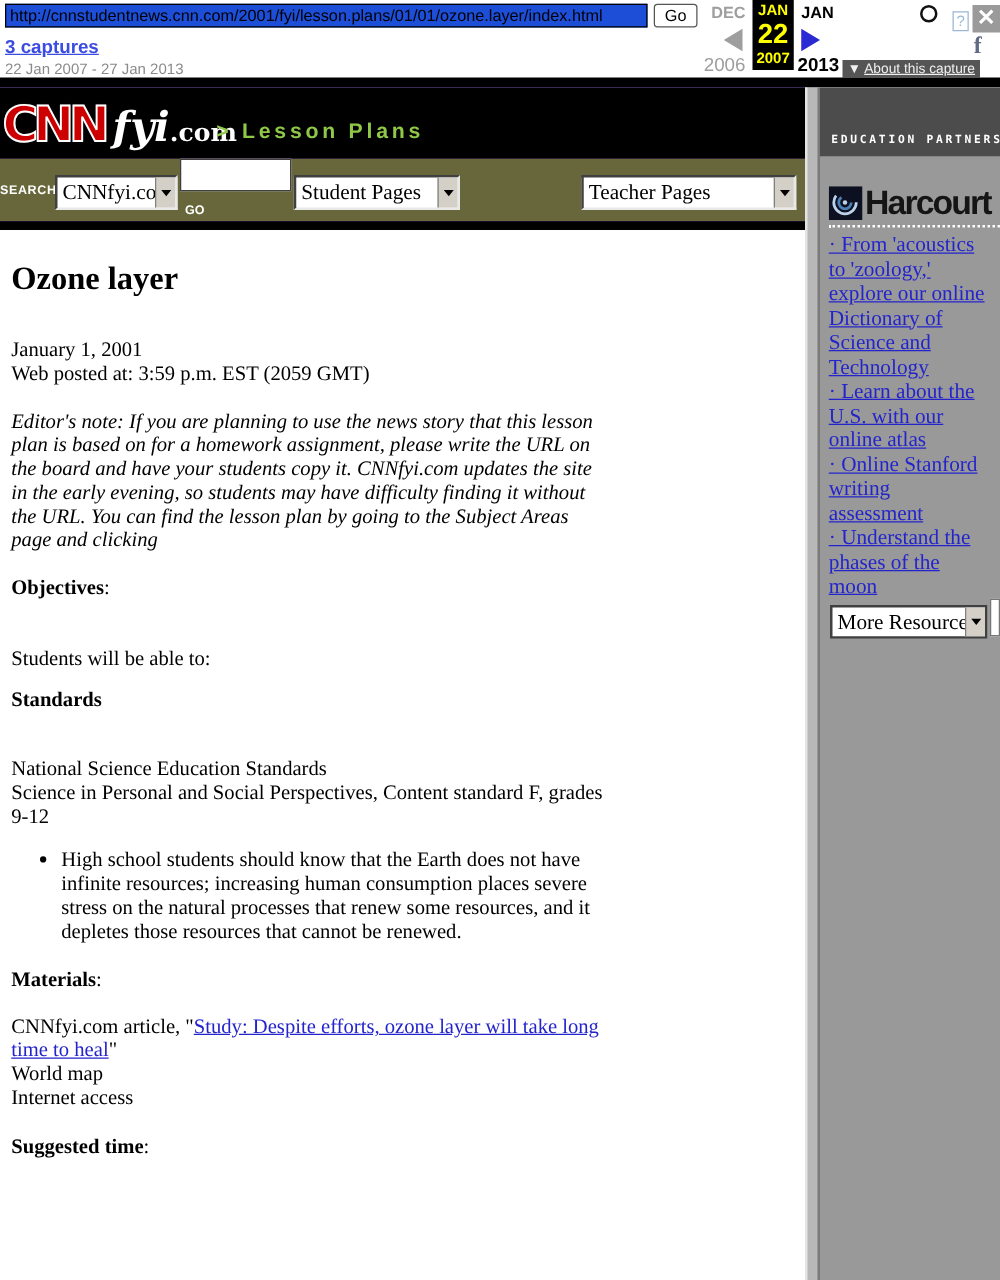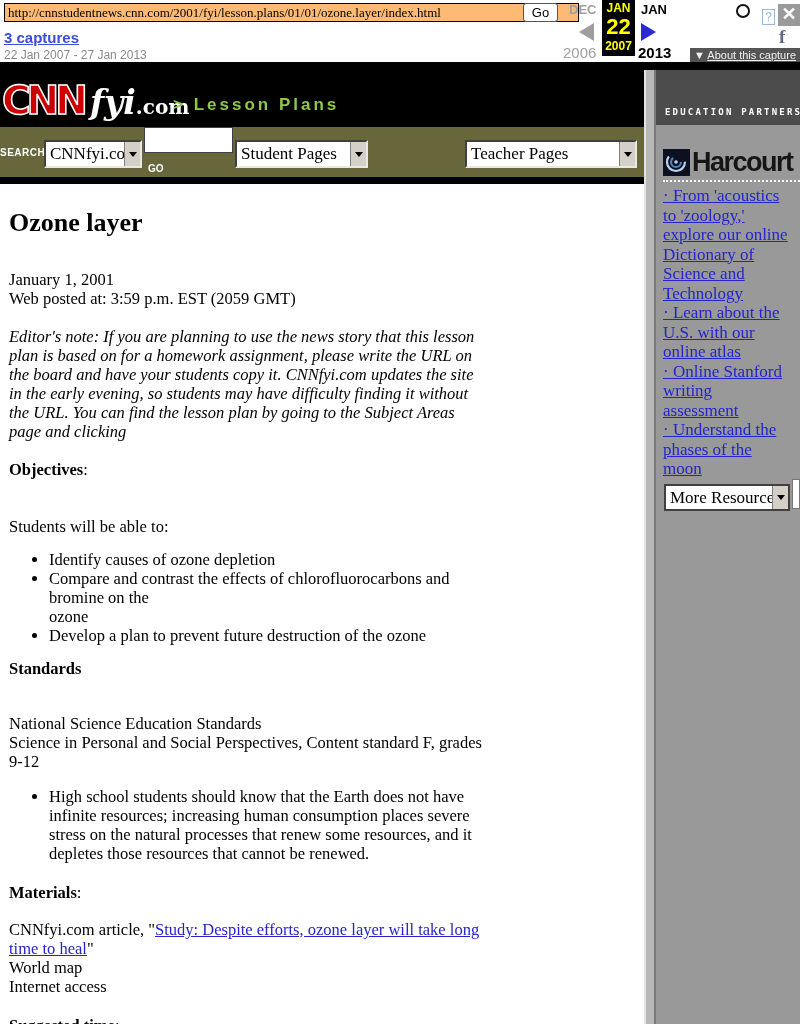--- a/index.html
+++ b/index.html
@@ -2,22 +2,22 @@
 <html><head>
 <meta charset="utf-8">
 <style>
   * { margin:0; padding:0; box-sizing:border-box; }
   html,body { width:800px; height:1024px; overflow:hidden; }
   body { font-family:"Liberation Sans", sans-serif; background:#fff; }
   #root { position:relative; width:800px; height:1024px; background:#fff; overflow:hidden; }
 
   
   .wb-toolbar { position:absolute; left:0; top:0; width:800px; height:62px; background:#fff; }
-  .wb-url { position:absolute; left:4px; top:3px; width:575px; height:19px; border:1px solid #000;
-            font-family:Liberation Serif, serif; font-size:13px; padding:0 3px; color:#000; background:#fdba74; }
+  .wb-url { position:absolute; left:4px; top:3px; width:514px; height:19px; border:1px solid #000;
+            font-family:Liberation Sans, sans-serif; font-size:13px; padding:0 3px; color:#000; background:#1d4ed8; }
   .wb-go { position:absolute; left:523px; top:3px; width:35px; height:19px; background:#fff;
            border:1px solid #555; border-radius:3px; font-size:13px; color:#000; text-align:center; line-height:17px; cursor:pointer; }
   .wb-captures { position:absolute; left:4px; top:29px; font-size:15px; font-weight:bold;
                  color:#3b4ce0; text-decoration:underline; cursor:pointer; }
   .wb-range { position:absolute; left:4px; top:48px; font-size:12px; color:#8a8a8a; }
   .wb-prevmonth { position:absolute; left:569px; top:2px; font-size:13px; color:#9e9e9e; font-weight:bold; }
   .wb-prevyear  { position:absolute; left:563px; top:44px; font-size:15px; color:#9e9e9e; }
   .wb-arrow-left { position:absolute; left:579px; top:23px; width:0; height:0;
                    border-top:9px solid transparent; border-bottom:9px solid transparent; border-right:15px solid #9e9e9e; cursor:pointer; }
   .wb-datebox { position:absolute; left:602px; top:0; width:33px; height:56px; background:#000;
@@ -29,21 +29,21 @@
   .wb-arrow-right { position:absolute; left:641px; top:23px; width:0; height:0;
                     border-top:9px solid transparent; border-bottom:9px solid transparent; border-left:15px solid #2a2ad4; cursor:pointer; }
   .wb-nextyear { position:absolute; left:638px; top:44px; font-size:15px; color:#000; font-weight:bold; }
   .wb-circle { position:absolute; left:736px; top:4px; width:14px; height:14px; border:2px solid #111; border-radius:50%; cursor:pointer; }
   .wb-help { position:absolute; left:762px; top:9px; width:13px; height:16px; border:1px solid #9ab7d6;
              color:#9ab7d6; font-size:12px; text-align:center; line-height:14px; cursor:pointer; }
   .wb-close { position:absolute; left:778px; top:4px; width:22px; height:22px; background:#9a9a9a;
               color:#fff; font-size:18px; font-weight:bold; text-align:center; line-height:21px; cursor:pointer; }
   .wb-fb { position:absolute; left:779px; top:26px; font-family:"Liberation Serif",serif;
            font-size:19px; font-weight:bold; color:#5f6a85; cursor:pointer; }
-  .wb-about { position:absolute; left:690px; top:48px; width:110px; height:14px; background:#555;
+  .wb-about { position:absolute; left:674px; top:48px; width:110px; height:14px; background:#555;
               color:#f0f0f0; font-size:11px; line-height:14px; padding-left:4px; cursor:pointer; white-space:nowrap; }
   .wb-about u { text-decoration:underline; }
 
   
   .black-sep { position:absolute; left:0; top:62px; width:800px; height:8px; background:#000; }
 
   
   .left-frame { position:absolute; left:0; top:70px; width:644px; height:954px; background:#6d28d9; }
   .cnn-header { position:absolute; left:0; top:0; width:644px; height:57px; background:#000; }
   .logo { position:absolute; left:2px; top:8px; display:flex; align-items:baseline; }
@@ -191,27 +191,20 @@
 plan is based on for a homework assignment, please write the URL on
 the board and have your students copy it. CNNfyi.com updates the site
 in the early evening, so students may have difficulty finding it without
 the URL. You can find the lesson plan by going to the Subject Areas
 page and clicking</p>
 
       <p class="objectives-head"><span class="sect-head">Objectives</span><span class="colon">:</span></p>
 
       <p class="students-intro">Students will be able to:</p>
 
-      <ul class="bullets">
-        <li>Identify causes of ozone depletion</li>
-        <li>Compare and contrast the effects of chlorofluorocarbons and
-bromine on the
-ozone</li>
-        <li>Develop a plan to prevent future destruction of the ozone</li>
-      </ul>
 
       <p class="standards-head sect-head">Standards</p>
 
       <p class="standards-para">National Science Education Standards
 Science in Personal and Social Perspectives, Content standard F, grades
 9-12</p>
 
       <ul class="bullets bullets2">
         <li>High school students should know that the Earth does not have
 infinite resources; increasing human consumption places severe

